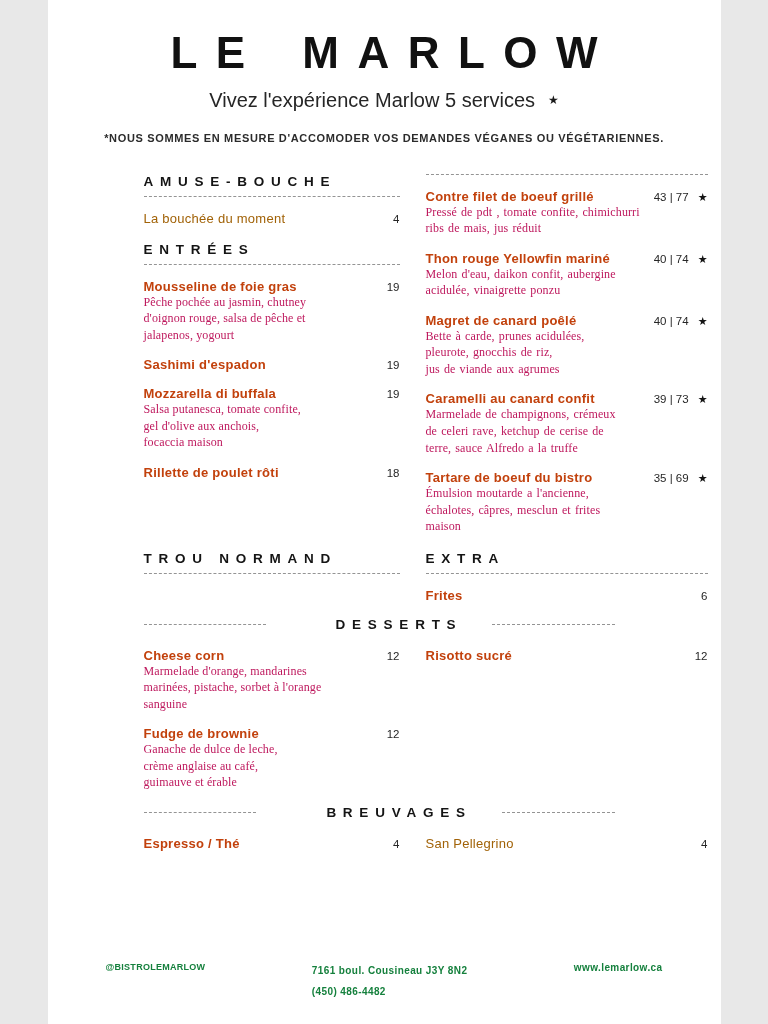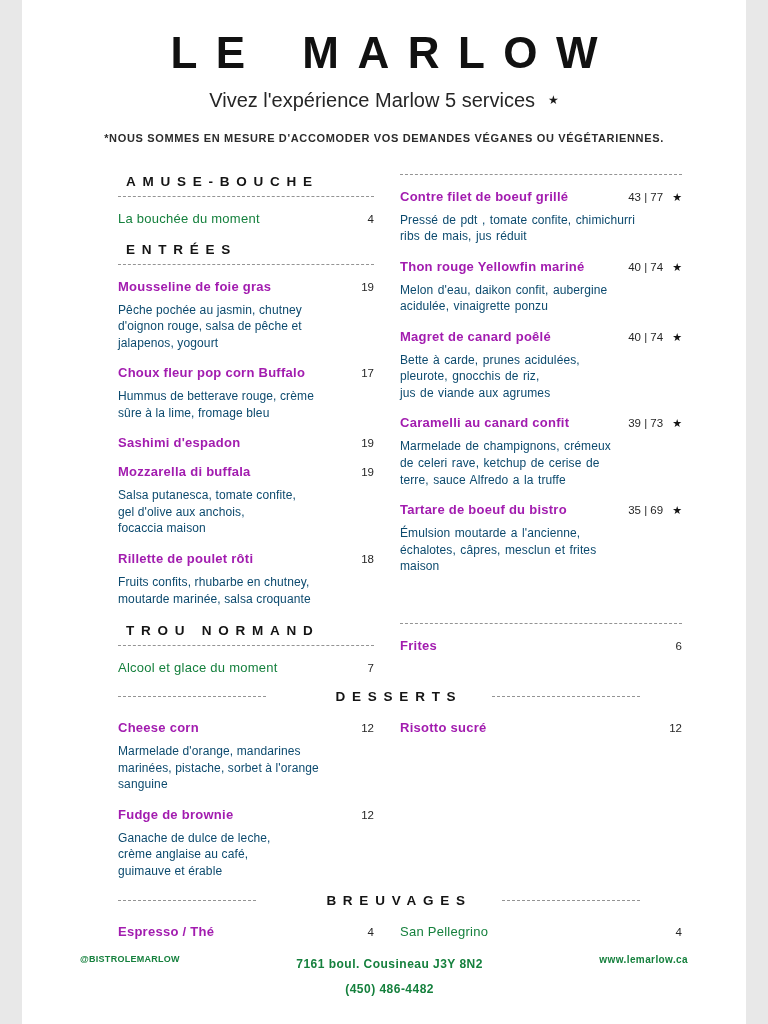--- a/index.html
+++ b/index.html
@@ -1,65 +1,65 @@
 <!DOCTYPE html>
 <html><head>
 <meta charset="utf-8">
 <style>
   html,body{margin:0;padding:0;background:#e8e8e8;}
   .page{
-    width:724px;height:1024px;position:relative;margin:0 auto;
+    width:673px;height:1024px;position:relative;margin:0 auto;
     background:#ffffff;color:#1d1d1d;overflow:hidden;
     font-family:"Liberation Sans","DejaVu Sans",sans-serif;
   }
   
   .hdr{text-align:center;padding-top:28px;}
   .title{
     margin:0;font-size:44px;font-weight:bold;letter-spacing:0.42em;
     padding-left:0.42em;color:#111;word-spacing:0.18em;line-height:1.15;
   }
   .subtitle{margin-top:10px;font-size:20px;color:#262626;}
   .substar{font-size:12px;margin-left:13px;vertical-align:3px;color:#1a1a1a;}
   .note{margin:20px 0 0;font-size:11px;letter-spacing:0.06em;color:#2b2b2b;font-weight:bold;}
   
   .menu{margin:30px 106px 0 96px;}
   .grid{display:grid;grid-template-columns:256px 282px;column-gap:26px;}
   .sec-title{
-    margin:0 8px 7px;font-size:13.5px;font-weight:bold;letter-spacing:0.5em;
+    margin:0 0 7px;font-size:13.5px;font-weight:bold;letter-spacing:0.5em;
     white-space:nowrap;color:#141414;
   }
   .dash{border-top:1.5px dashed #949494;height:0;margin:0 0 14px;}
   .sec{margin:0;}
   .row2{margin-top:16px;}
   .item{margin-bottom:14px;}
   .item:last-child{margin-bottom:0;}
   .irow{display:flex;justify-content:space-between;align-items:baseline;}
-  .iname{font-size:13px;font-weight:bold;letter-spacing:0.02em;color:#a21caf;}
-  .iname.light{font-weight:normal;color:#15803d;}
+  .iname{font-size:13px;font-weight:bold;letter-spacing:0.02em;color:#c2410c;}
+  .iname.light{font-weight:normal;color:#a16207;}
   .ipr{display:flex;align-items:baseline;white-space:nowrap;margin-left:36px;}
   .iprice{font-size:11.5px;color:#262626;}
   .istar{font-size:11px;margin-left:9px;color:#141414;}
   .idesc{
-    margin:8px 0 0;font-size:12px;line-height:1.38;color:#0c4a6e;
-    white-space:pre-line;letter-spacing:0.01em;
+    margin:0 0 0;font-size:12px;line-height:1.38;color:#be185d;
+    white-space:pre-line;letter-spacing:0.01em;font-family:Liberation Serif, serif;
   }
   .justify .idesc{word-spacing:0.08em;}
   .entree-gap{margin-top:16px;}
   
   .divider{display:flex;align-items:center;gap:30px;margin:14px 0 16px;}
   .divider .dash{flex:1;margin:0;}
   .divider .sec-title{margin:0;padding-left:40px;}
   
   .ftr{
     position:absolute;left:0;right:0;bottom:22px;
     display:flex;justify-content:space-between;align-items:flex-start;
     padding:0 58px;font-weight:bold;color:#15803d;
   }
   .ftr-social{font-size:9px;letter-spacing:0.03em;padding-top:2px;}
-  .ftr-center{font-size:12px;text-align:center;letter-spacing:0.04em;line-height:2.1;}
+  .ftr-center{font-size:10px;text-align:left;letter-spacing:0.04em;line-height:2.1;}
   .ftr-web{font-size:10px;letter-spacing:0.04em;padding-top:2px;}
 </style>
 </head>
 <body>
 
 <div class="page">
 
   <header class="hdr">
     <h1 class="title">LE MARLOW</h1>
     <div class="subtitle">
@@ -89,28 +89,20 @@
         <div class="item">
           <div class="irow">
             <span class="iname">Mousseline de foie gras</span>
             <span class="iprice">19</span>
           </div>
           <p class="idesc">Pêche pochée au jasmin, chutney
 d'oignon rouge, salsa de pêche et
 jalapenos, yogourt</p>
         </div>
 
-        <div class="item">
-          <div class="irow">
-            <span class="iname">Choux fleur pop corn Buffalo</span>
-            <span class="iprice">17</span>
-          </div>
-          <p class="idesc">Hummus de betterave rouge, crème
-sûre à la lime, fromage bleu</p>
-        </div>
 
         <div class="item">
           <div class="irow">
             <span class="iname">Sashimi d'espadon</span>
             <span class="iprice">19</span>
           </div>
         </div>
 
         <div class="item">
           <div class="irow">
@@ -120,22 +112,20 @@
           <p class="idesc">Salsa putanesca, tomate confite,
 gel d'olive aux anchois,
 focaccia maison</p>
         </div>
 
         <div class="item">
           <div class="irow">
             <span class="iname">Rillette de poulet rôti</span>
             <span class="iprice">18</span>
           </div>
-          <p class="idesc">Fruits confits, rhubarbe en chutney,
-moutarde marinée, salsa croquante</p>
         </div>
       </section>
 
       <section class="sec justify">
         <div class="dash"></div>
 
         <div class="item">
           <div class="irow">
             <span class="iname">Contre filet de boeuf grillé</span>
             <span class="ipr">
@@ -195,29 +185,24 @@
           </div>
           <p class="idesc">Émulsion moutarde a l'ancienne,
 échalotes, câpres, mesclun et frites
 maison</p>
         </div>
       </section>
 
       <section class="sec row2">
         <h2 class="sec-title">TROU NORMAND</h2>
         <div class="dash"></div>
-        <div class="item">
-          <div class="irow">
-            <span class="iname light">Alcool et glace du moment</span>
-            <span class="iprice">7</span>
-          </div>
-        </div>
       </section>
 
       <section class="sec row2">
+        <h2 class="sec-title">EXTRA</h2>
         <div class="dash"></div>
         <div class="item">
           <div class="irow">
             <span class="iname">Frites</span>
             <span class="iprice">6</span>
           </div>
         </div>
       </section>
     </div>
 

